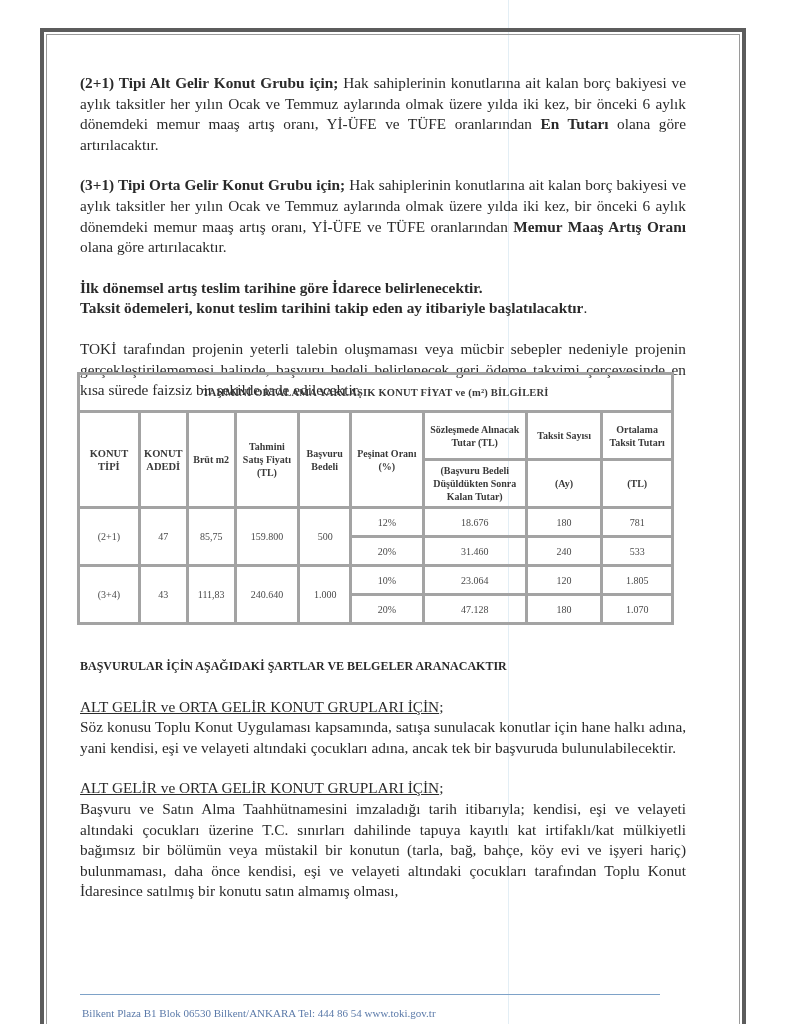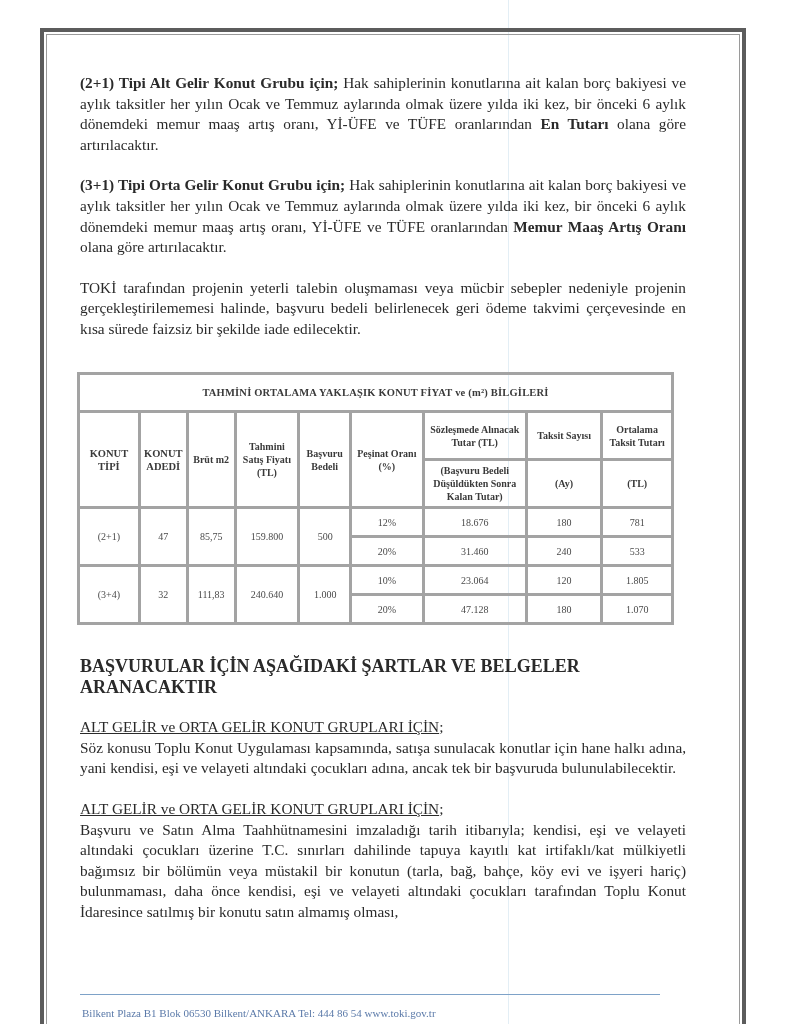--- a/index.html
+++ b/index.html
@@ -7,21 +7,21 @@
          font-family:"Liberation Serif", "DejaVu Serif", serif; color:#2a2a2a; }
   .frame-outer { position:absolute; left:40px; top:28px; width:706px; height:1010px;
                  border:4px solid #5c5c5c; border-bottom:none; box-sizing:border-box; }
   .frame-inner { position:absolute; left:46px; top:34px; width:694px; height:1000px;
                  border:1px solid #9a9a9a; border-bottom:none; box-sizing:border-box; }
   .scan-line { position:absolute; left:508px; top:0; width:1px; height:1024px; background:#e3eef5; }
   .content { position:absolute; left:80px; top:73px; width:606px; font-size:15.3px; line-height:20.6px; }
   p { margin:0 0 20px 0; text-align:justify; }
   .b { font-weight:bold; }
   .u { text-decoration:underline; }
-  .heading { font-weight:bold; font-size:18px; margin-bottom:20px; }
+  .heading { font-weight:bold; font-size:12px; margin-bottom:20px; }
   .no-gap { margin-bottom:0; }
   table.price { position:absolute; left:77px; top:372px; width:597px; border-collapse:collapse;
                 font-size:10px; color:#3a3a3a; }
   table.price td { border:3px solid #a3a3a3; text-align:center; vertical-align:middle; padding:2px 3px; line-height:13px; }
   .title-cell { font-weight:bold; font-size:10.5px; height:31px; letter-spacing:0.2px; }
   .th { font-weight:bold; }
   .big { font-size:10.5px; }
   .val { font-size:10px; color:#4a4a4a; height:22px; }
   .right { text-align:center; padding-right:2px !important; }
   .p-after-table { position:absolute; left:80px; top:656px; width:606px; font-size:15.3px; line-height:20.6px; }
@@ -34,20 +34,24 @@
 <div class="scan-line"></div>
 <div class="frame-outer"></div>
 <div class="frame-inner"></div>
 
 <div class="content">
   <p>
     <span class="b">(2+1) Tipi Alt Gelir Konut Grubu için;</span><span> Hak sahiplerinin konutlarına ait kalan borç bakiyesi ve aylık taksitler her yılın Ocak ve Temmuz aylarında olmak üzere yılda iki kez, bir önceki 6 aylık dönemdeki memur maaş artış oranı, Yİ-ÜFE ve TÜFE oranlarından </span><span class="b">En Tutarı</span><span> olana göre artırılacaktır.</span>
   </p>
   <p>
     <span class="b">(3+1) Tipi Orta Gelir Konut Grubu için;</span><span> Hak sahiplerinin konutlarına ait kalan borç bakiyesi ve aylık taksitler her yılın Ocak ve Temmuz aylarında olmak üzere yılda iki kez, bir önceki 6 aylık dönemdeki memur maaş artış oranı, Yİ-ÜFE ve TÜFE oranlarından </span><span class="b">Memur Maaş Artış Oranı</span><span> olana göre artırılacaktır.</span>
+  </p>
+  <p style="text-align:left;">
+    <span class="b">İlk dönemsel artış teslim tarihine göre İdarece belirlenecektir.</span><br>
+    <span class="b">Taksit ödemeleri, konut teslim tarihini takip eden ay itibariyle başlatılacaktır</span><span>.</span>
   </p>
   <p>TOKİ tarafından projenin yeterli talebin oluşmaması veya mücbir sebepler nedeniyle projenin gerçekleştirilememesi halinde, başvuru bedeli belirlenecek geri ödeme takvimi çerçevesinde en kısa sürede faizsiz bir şekilde iade edilecektir.</p>
 </div>
 
 <table class="price">
   <colgroup>
     <col style="width:61px">
       <col style="width:48px">
       <col style="width:48px">
       <col style="width:64px">
@@ -91,21 +95,21 @@
   </tr>
   <tr>
     <td class="val">20%</td>
     <td class="val">31.460</td>
     <td class="val">240</td>
     <td class="val">533</td>
   </tr>
 
   <tr>
     <td rowspan="2" class="val">(3+4)</td>
-    <td rowspan="2" class="val">32</td>
+    <td rowspan="2" class="val">43</td>
     <td rowspan="2" class="val">111,83</td>
     <td rowspan="2" class="val">240.640</td>
     <td rowspan="2" class="val right">1.000</td>
     <td class="val">10%</td>
     <td class="val">23.064</td>
     <td class="val">120</td>
     <td class="val">1.805</td>
   </tr>
   <tr>
     <td class="val">20%</td>

